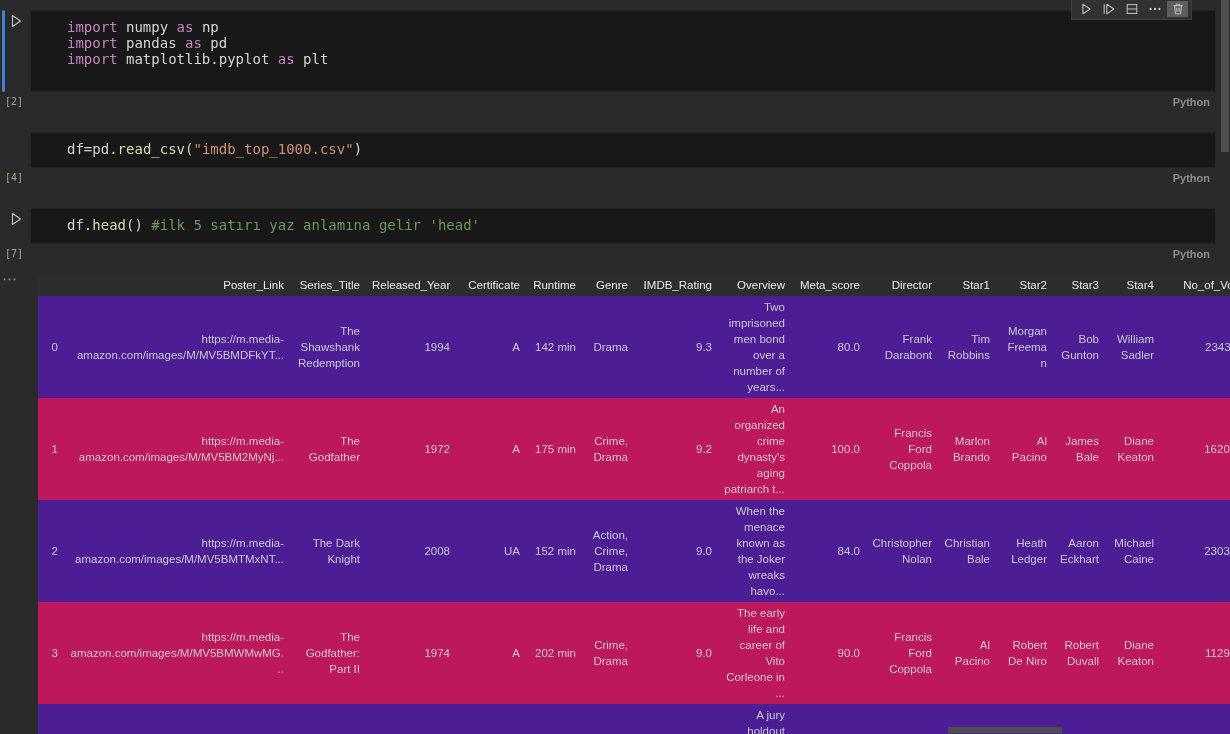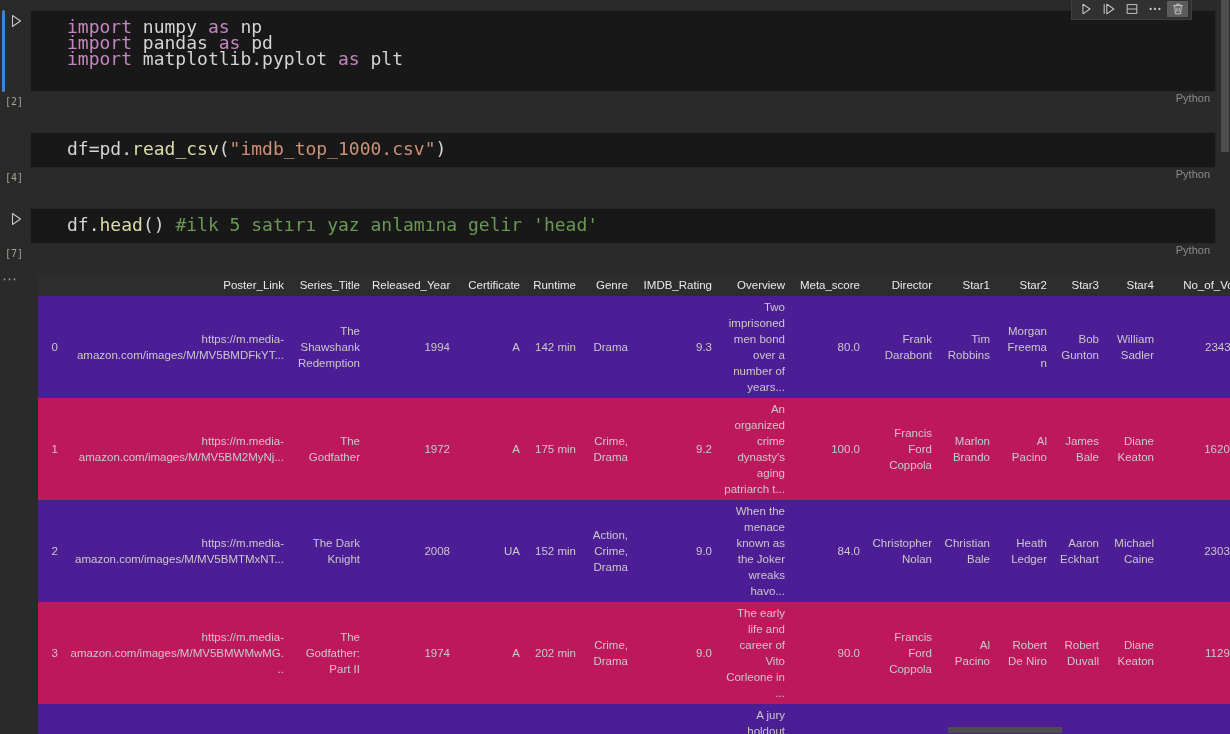--- a/index.html
+++ b/index.html
@@ -37,28 +37,29 @@
     background:none; border:none; padding:0; color:#c5c5c5; cursor:pointer;
   }
   .exec-count {
     position:absolute; left:5px; bottom:1px;
     font-family:"DejaVu Sans Mono", monospace; font-size:10px; color:#a6a48c;
     white-space:nowrap;
   }
   .code-block {
     background:#181818; border:1px solid #262626;
     padding:8px 8px 10px 36px;
-    font-family:"DejaVu Sans Mono", monospace; font-size:18px; line-height:16px;
+    font-family:"DejaVu Sans Mono", monospace; font-size:14px; line-height:16px;
     white-space:pre; cursor:text;
   }
   .cell:first-child .code-block { padding-bottom:24px; }
   .code-line { height:16px; }
   .cell-footer {
-    height:16px; display:flex; justify-content:flex-end; align-items:flex-start;
+    height:16px; display:flex; justify-content:flex-end; align-items:flex-end;
     padding-right:6px;
+    font-weight:bold;
   }
   .lang-label { font-size:11px; color:#8c8c8c; cursor:pointer; }
 
   
   .output { position:relative; margin-top:14px; padding-left:38px; }
   .output-more {
     position:absolute; left:2px; top:-4px;
     background:none; border:none; color:#9a9a9a; font-size:15px; cursor:pointer;
     letter-spacing:1px; padding:0;
   }

